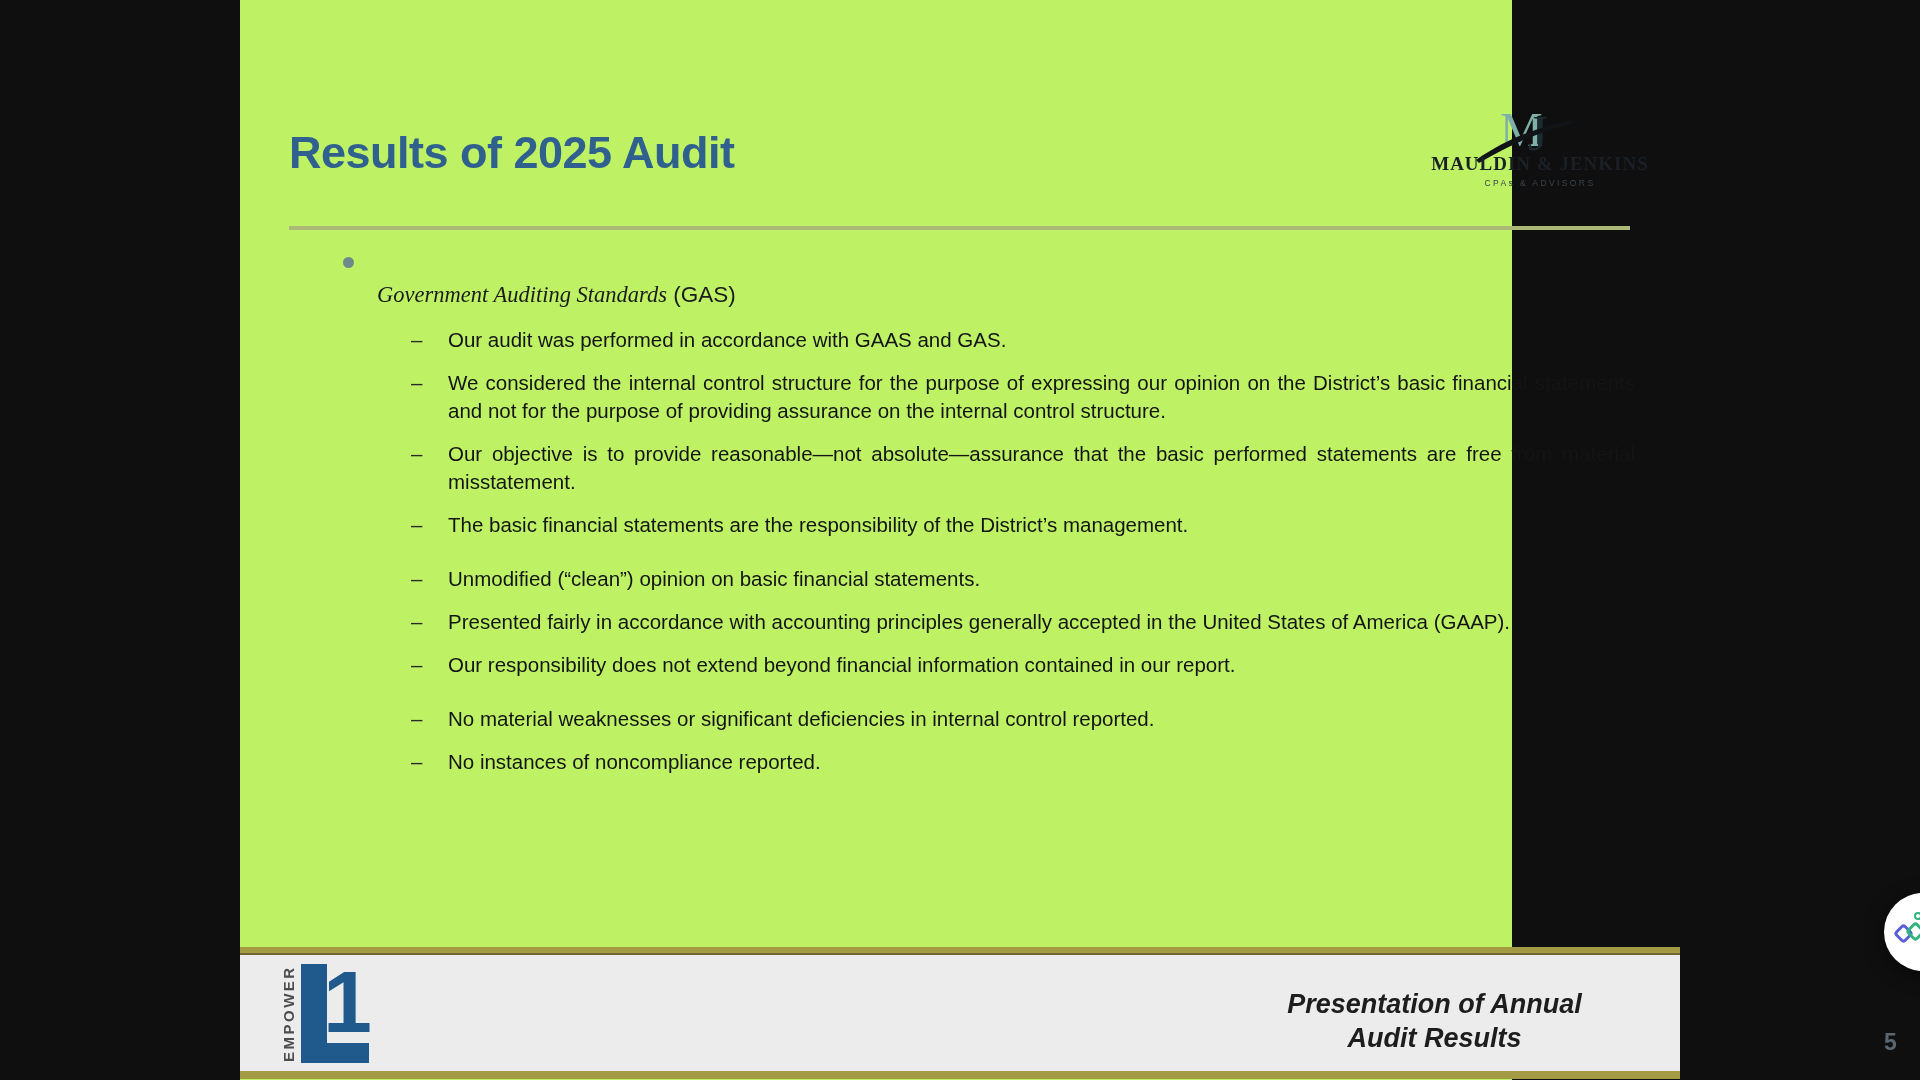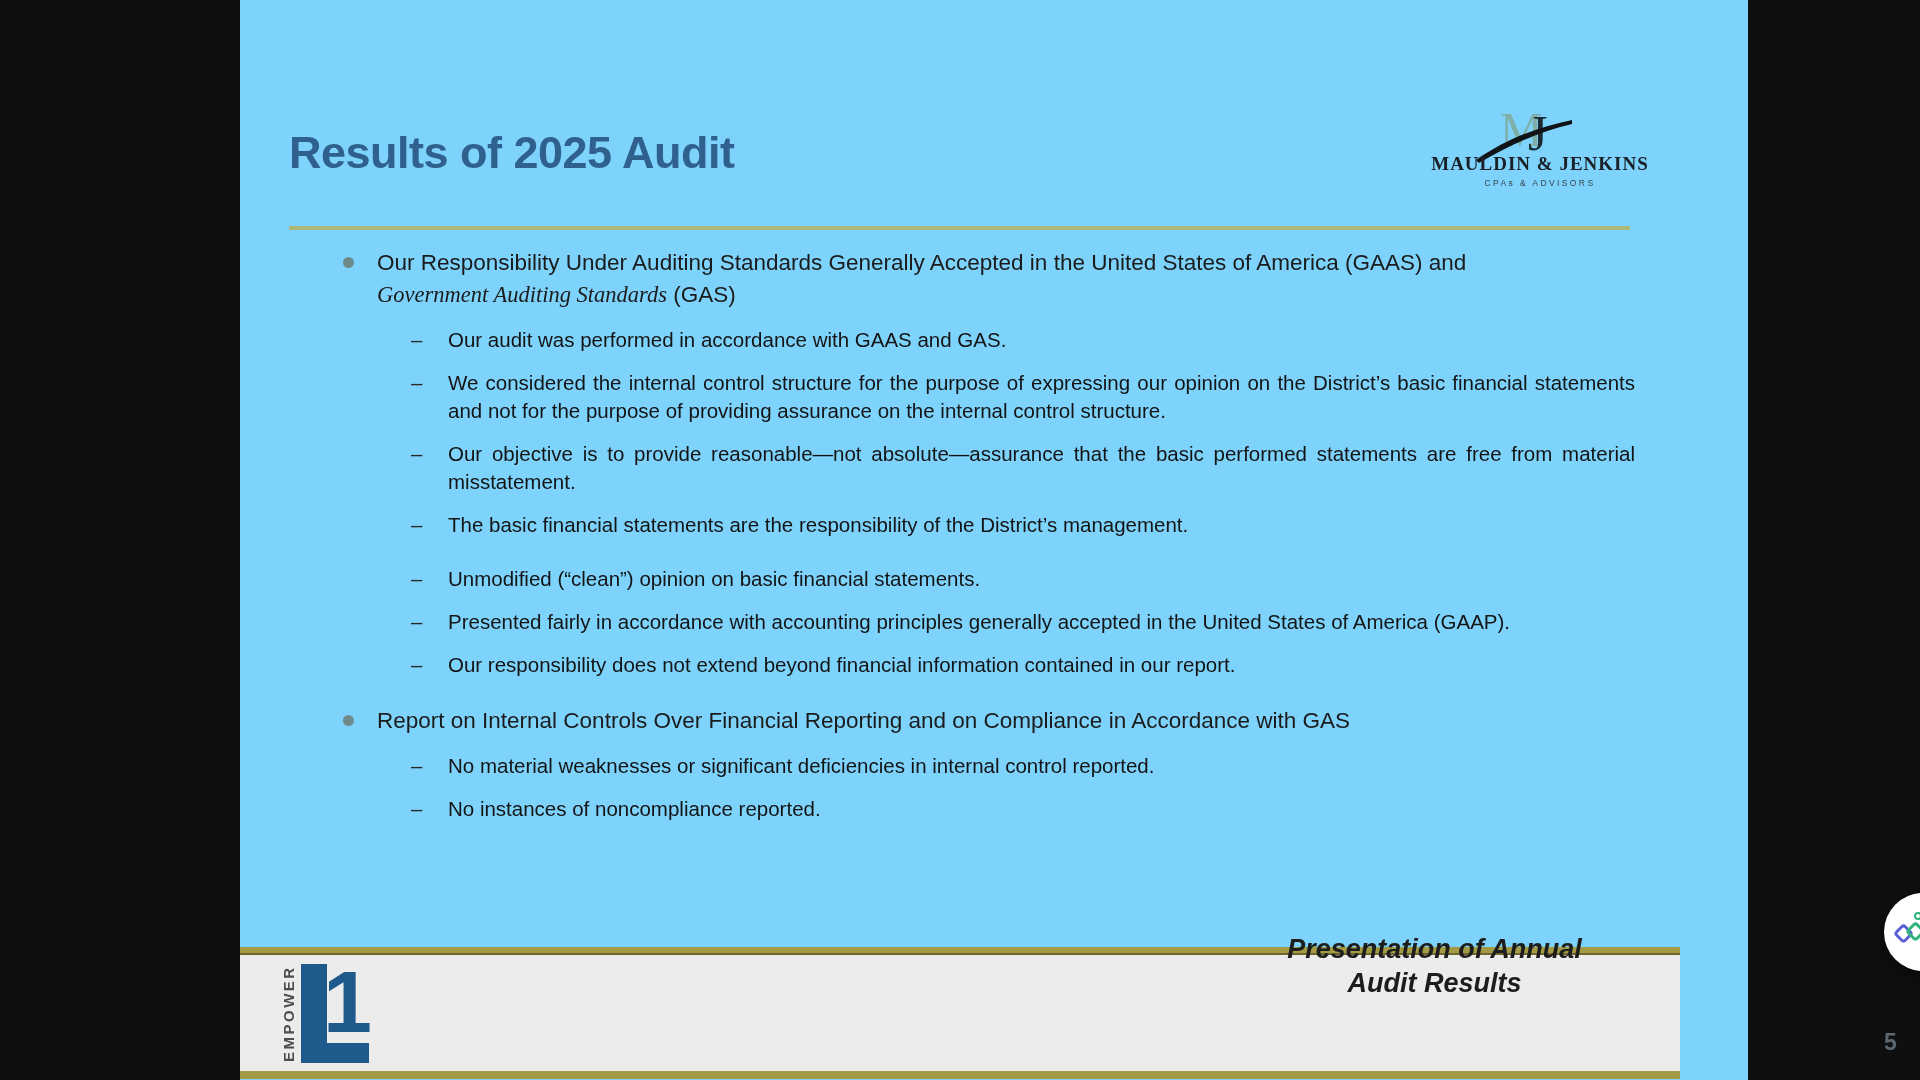--- a/index.html
+++ b/index.html
@@ -1,20 +1,20 @@
 <!DOCTYPE html>
 <html><head>
 <meta charset="utf-8">
 <style>
   * { margin:0; padding:0; box-sizing:border-box; }
   html,body { width:1920px; height:1080px; background:#0a0a0a; font-family:"Liberation Sans", sans-serif; }
   #stage { position:relative; width:1920px; height:1080px; background:#0f0f0f; overflow:hidden; }
 
   
-  #slide { position:absolute; left:240px; top:0; width:1508px; height:1080px; background:#7dd3fc; }
+  #slide { position:absolute; left:240px; top:0; width:1272px; height:1080px; background:#bef264; }
 
   .slide-title { position:absolute; left:49px; top:127px; font-size:45px; font-weight:bold; letter-spacing:-0.5px; color:#30618e; }
   .title-rule { position:absolute; left:49px; top:226px; width:1341px; height:4px; background:#abb876; }
 
   
   .mj-logo { position:absolute; left:1180px; top:84px; width:240px; height:115px; }
   .mj-logo svg { width:100%; height:100%; }
   .mj-m { font-family:"Liberation Serif", serif; font-size:48px; fill:#7fb0a8; }
   .mj-j { font-family:"Liberation Serif", serif; font-size:50px; fill:#1b2a33; }
   .mj-swoosh { fill:#101417; }
@@ -39,21 +39,21 @@
   .footer-band { position:absolute; left:0; top:955px; width:1440px; height:116px; background:#ececec; }
   .footer-rule-bottom { position:absolute; left:0; top:1071px; width:1440px; height:8px; background:#a39a44; }
 
   .empower-logo { position:absolute; left:40px; top:964px; height:99px; display:flex; align-items:stretch; }
   .empower-text { writing-mode:vertical-rl; transform:rotate(180deg); font-size:15px; font-weight:bold; letter-spacing:2.5px; color:#4d4d4d; text-align:center; line-height:18px; }
   .l1 { position:relative; width:68px; height:99px; margin-left:3px; }
   .l1-bar-v { position:absolute; left:0; top:0; width:26px; height:99px; background:#20598b; }
   .l1-bar-h { position:absolute; left:0; bottom:0; width:68px; height:20px; background:#20598b; }
   .l1-one { position:absolute; left:22px; top:-6px; font-size:88px; line-height:1; font-weight:bold; color:#20598b; }
 
-  .footer-caption { position:absolute; left:1022px; top:932px; width:345px; text-align:center; font-style:italic; font-weight:bold; font-size:27px; line-height:34px; color:#1d1d1d; }
+  .footer-caption { position:absolute; left:1022px; top:987px; width:345px; text-align:center; font-style:italic; font-weight:bold; font-size:27px; line-height:34px; color:#1d1d1d; }
   .footer-caption span { display:block; }
   .page-number { position:absolute; left:1644px; top:1029px; font-size:23px; font-weight:bold; color:#5b6770; }
 
   
   .a11y-btn { position:absolute; left:1884px; top:893px; width:78px; height:78px; border-radius:50%; background:#ffffff; box-shadow:0 4px 18px rgba(0,0,0,0.55); cursor:pointer; }
   .a11y-dot { position:absolute; left:30px; top:19px; width:8px; height:8px; border:2px solid #2fb57c; border-radius:50%; }
   .a11y-diamond-blue { position:absolute; left:12px; top:33px; width:15px; height:15px; border:3px solid #5a5fd8; border-radius:4px; transform:rotate(45deg); }
   .a11y-diamond-green { position:absolute; left:24px; top:31px; width:15px; height:15px; border:3px solid #2fb57c; border-radius:4px; transform:rotate(45deg); }
 </style>
 </head>
@@ -73,21 +73,21 @@
         <text x="120" y="86" text-anchor="middle" class="mj-name">MAULDIN &amp; JENKINS</text>
         <text x="120" y="102" text-anchor="middle" class="mj-tagline">CPAs &amp; ADVISORS</text>
       </svg>
     </div>
 
     <div class="content">
 
       <div class="section">
         <div class="heading">
           <span class="dot"></span>
-          <div class="htext"><span>Our Responsibility Under Auditing Standards Generally Accepted  in the United States of America (GAAS) and</span><br><i>Government Auditing Standards</i><span> (GAS)</span></div>
+          <div class="htext"><br><i>Government Auditing Standards</i><span> (GAS)</span></div>
         </div>
         <div class="sub">
           <span class="dash">–</span>
           <div class="stext">Our audit was performed in accordance with GAAS and GAS.</div>
         </div>
         <div class="sub">
           <span class="dash">–</span>
           <div class="stext justify">We considered the internal control structure for the purpose of expressing our opinion on the District’s basic financial statements and not for the purpose of providing assurance on the internal control structure.</div>
         </div>
         <div class="sub">
@@ -109,24 +109,20 @@
           <span class="dash">–</span>
           <div class="stext">Presented fairly in accordance with accounting principles generally accepted in the United States of America (GAAP).</div>
         </div>
         <div class="sub">
           <span class="dash">–</span>
           <div class="stext">Our responsibility does not extend beyond financial information contained in our report.</div>
         </div>
       </div>
 
       <div class="section">
-        <div class="heading">
-          <span class="dot"></span>
-          <div class="htext">Report on Internal Controls Over Financial Reporting and on Compliance in Accordance with GAS</div>
-        </div>
         <div class="sub">
           <span class="dash">–</span>
           <div class="stext">No material weaknesses or significant deficiencies in internal control reported.</div>
         </div>
         <div class="sub">
           <span class="dash">–</span>
           <div class="stext">No instances of noncompliance reported.</div>
         </div>
       </div>
 

